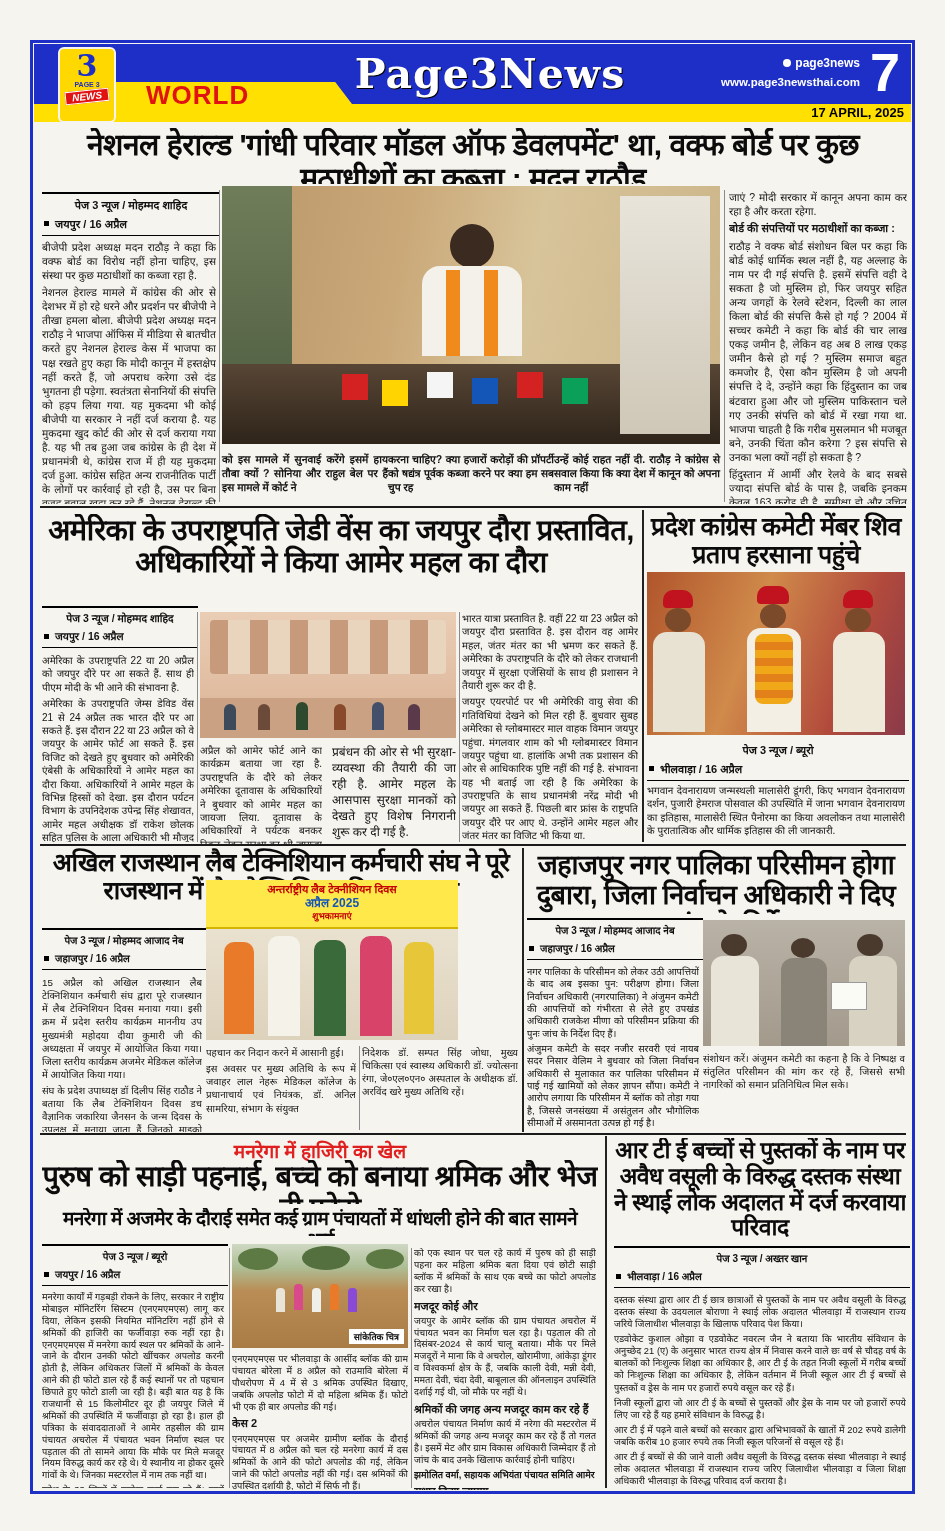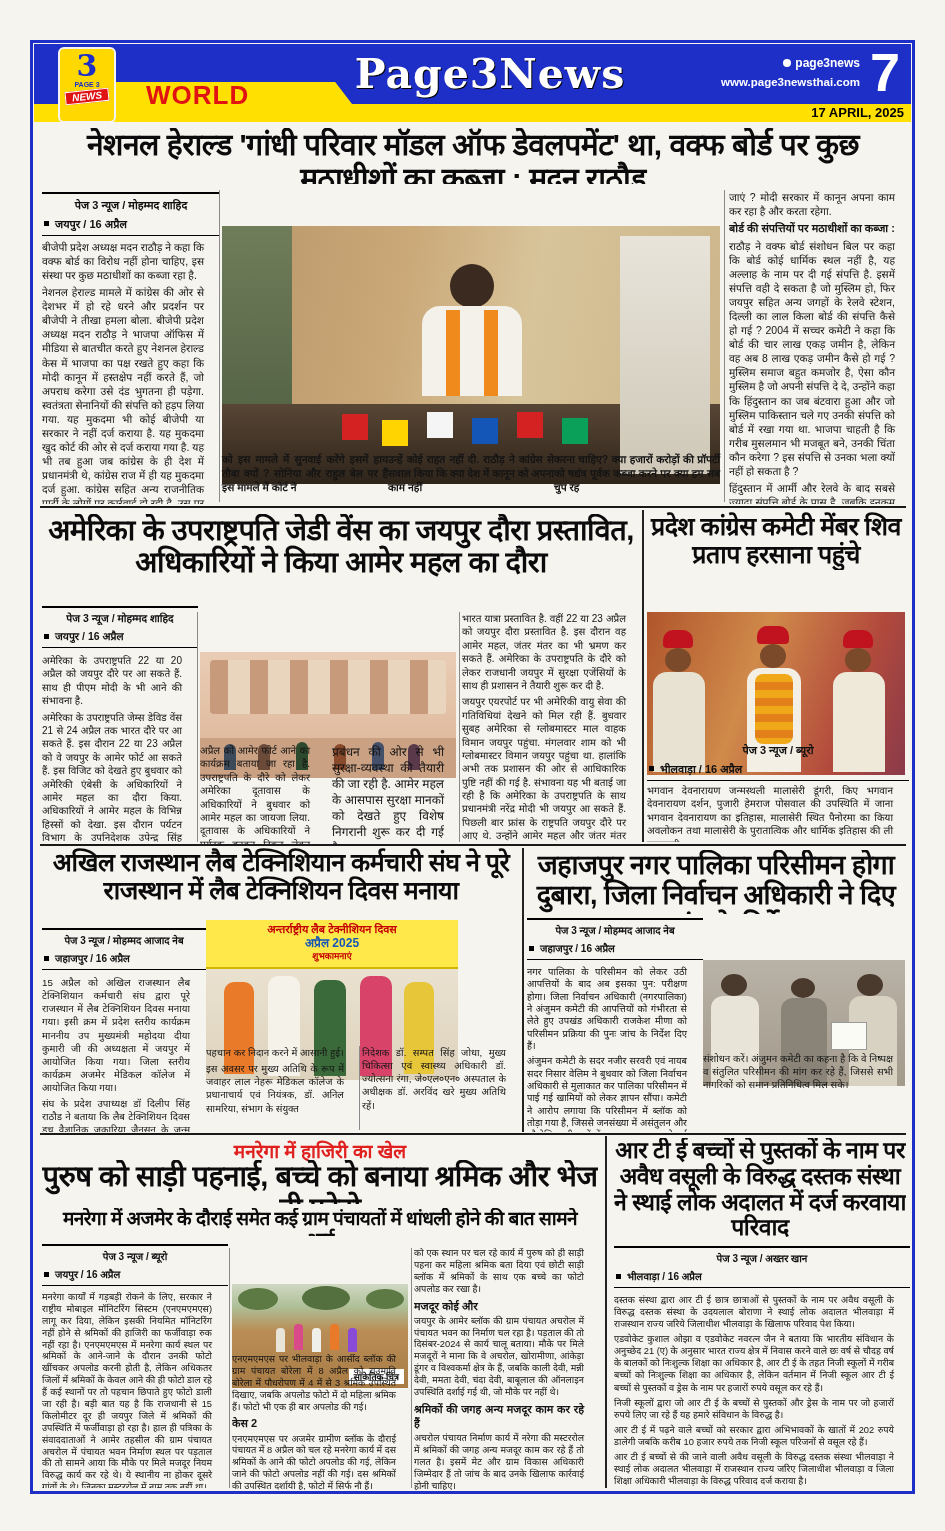--- a/index.html
+++ b/index.html
@@ -4,28 +4,28 @@
 <style>
   html,body{margin:0;padding:0;}
   body{width:945px;height:1531px;position:relative;background:#f6f4ef;font-family:"Liberation Sans",sans-serif;overflow:hidden;}
   .abs{position:absolute;}
   .frame{border:3px solid #1d2fc7;}
   .hrule{position:absolute;background:#1a1a1a;height:2px;}
   .vrule{position:absolute;background:#8a8a8a;width:1px;}
   .vrule-dark{position:absolute;background:#222;width:2px;}
   .headline{font-weight:bold;color:#0b0b0b;text-align:center;line-height:1.12;letter-spacing:-0.5px;overflow:hidden;}
   .story-text{font-size:10.5px;line-height:1.34;text-align:justify;color:#141414;overflow:hidden;}
-  .story-text p{margin:0 12px 3px 0;}
+  .story-text p{margin:0 0 3px 0;}
   .story-text .subhead{font-weight:bold;font-size:11px;}
   .attrib{font-weight:bold;}
   .byline-block{border-top:2.5px solid #000;border-bottom:1.5px solid #000;padding:3px 2px 4px;font-size:11px;font-weight:bold;color:#111;background:transparent;}
   .byline{text-align:center;white-space:nowrap;overflow:hidden;}
   .dateline{margin-top:4px;display:flex;align-items:center;gap:6px;white-space:nowrap;overflow:hidden;}
   .sq{width:5px;height:5px;background:#000;display:inline-block;flex:0 0 auto;}
-  .photo{position:absolute;overflow:hidden;margin-top:40px;}
+  .photo{position:absolute;overflow:hidden;}
   .cap-row{display:flex;}
   .cap-col{flex:1;font-size:10.5px;line-height:1.35;text-align:justify;color:#141414;font-weight:bold;}
   .kicker{color:#e01f1f;font-weight:bold;text-align:center;}
   .fig-cap-tag{position:absolute;right:4px;bottom:4px;background:#fff;color:#111;font-size:9px;font-weight:bold;padding:1px 5px;}
   .banner-red{color:#c40000;font-weight:bold;text-align:center;line-height:1.2;}
 </style>
 </head>
 <body>
 
 <div class="abs frame" style="left:30px;top:40px;width:879px;height:1448px;"></div>
@@ -75,22 +75,22 @@
   <div style="position:absolute;left:160px;bottom:38px;width:26px;height:26px;background:#ffd400;"></div>
   <div style="position:absolute;left:205px;bottom:46px;width:26px;height:26px;background:#f5f5f5;"></div>
   <div style="position:absolute;left:250px;bottom:40px;width:26px;height:26px;background:#1456b8;"></div>
   <div style="position:absolute;left:295px;bottom:46px;width:26px;height:26px;background:#d42222;"></div>
   <div style="position:absolute;left:340px;bottom:40px;width:26px;height:26px;background:#0ba05a;"></div>
   <div style="position:absolute;right:10px;top:10px;width:90px;height:238px;background:linear-gradient(#e8e4da,#cfc8b8);"></div>
 </div>
 
 <div class="abs cap-row" style="left:222px;top:452px;width:498px;height:48px;">
   <div class="cap-col">को इस मामले में सुनवाई करेंगे इसमें हाय तौबा क्यों ? सोनिया और राहुल बेल पर हैं इस मामले में कोर्ट ने</div>
+  <div class="cap-col">करना चाहिए? क्या हजारों करोड़ों की प्रॉपर्टी को षद्यंत्र पूर्वक कब्जा करने पर क्या हम सब चुप रह</div>
   <div class="cap-col">उन्हें कोई राहत नहीं दी. राठौड़ ने कांग्रेस से सवाल किया कि क्या देश में कानून को अपना काम नहीं</div>
-  <div class="cap-col">करना चाहिए? क्या हजारों करोड़ों की प्रॉपर्टी को षद्यंत्र पूर्वक कब्जा करने पर क्या हम सब चुप रह</div>
 </div>
 
 <div class="abs story-text" style="left:729px;top:190px;width:178px;height:314px;">
   <p>जाएं ? मोदी सरकार में कानून अपना काम कर रहा है और करता रहेगा.</p>
   <p class="subhead">बोर्ड की संपत्तियों पर मठाधीशों का कब्जा :</p>
   <p>राठौड़ ने वक्फ बोर्ड संशोधन बिल पर कहा कि बोर्ड कोई धार्मिक स्थल नहीं है, यह अल्लाह के नाम पर दी गई संपत्ति है. इसमें संपत्ति वही दे सकता है जो मुस्लिम हो, फिर जयपुर सहित अन्य जगहों के रेलवे स्टेशन, दिल्ली का लाल किला बोर्ड की संपत्ति कैसे हो गई ? 2004 में सच्चर कमेटी ने कहा कि बोर्ड की चार लाख एकड़ जमीन है, लेकिन वह अब 8 लाख एकड़ जमीन कैसे हो गई ? मुस्लिम समाज बहुत कमजोर है, ऐसा कौन मुस्लिम है जो अपनी संपत्ति दे दे, उन्होंने कहा कि हिंदुस्तान का जब बंटवारा हुआ और जो मुस्लिम पाकिस्तान चले गए उनकी संपत्ति को बोर्ड में रखा गया था. भाजपा चाहती है कि गरीब मुसलमान भी मजबूत बने, उनकी चिंता कौन करेगा ? इस संपत्ति से उनका भला क्यों नहीं हो सकता है ?</p>
   <p>हिंदुस्तान में आर्मी और रेलवे के बाद सबसे ज्यादा संपत्ति बोर्ड के पास है, जबकि इनकम केवल 163 करोड़ ही है. समीक्षा हो और उचित व्यवस्था होनी चाहिए. राठौड़ ने कहा कि यह तो वक्फ बोर्ड की संपत्ति है जो गरीब मुसलमान के लिए उपयोग होना चाहिए और नहीं हो रहा तो हमने निगरानी के लिए लगाया. कांग्रेस भ्रामक प्रचार कर रही है, इस बिल से गरीब, जरूरत मंद और महिलाओं को लाभ मिलेगा, जिन्हें आपत्ति है वे लोग हैं जो वक्फ बोर्ड में मठाधीश बने हुए हैं. उनका कब्जा था, जिसे खत्म करने का काम किया जा रहा है.</p>
 </div>
 
 <div class="vrule" style="left:219px;top:190px;height:312px;"></div>

